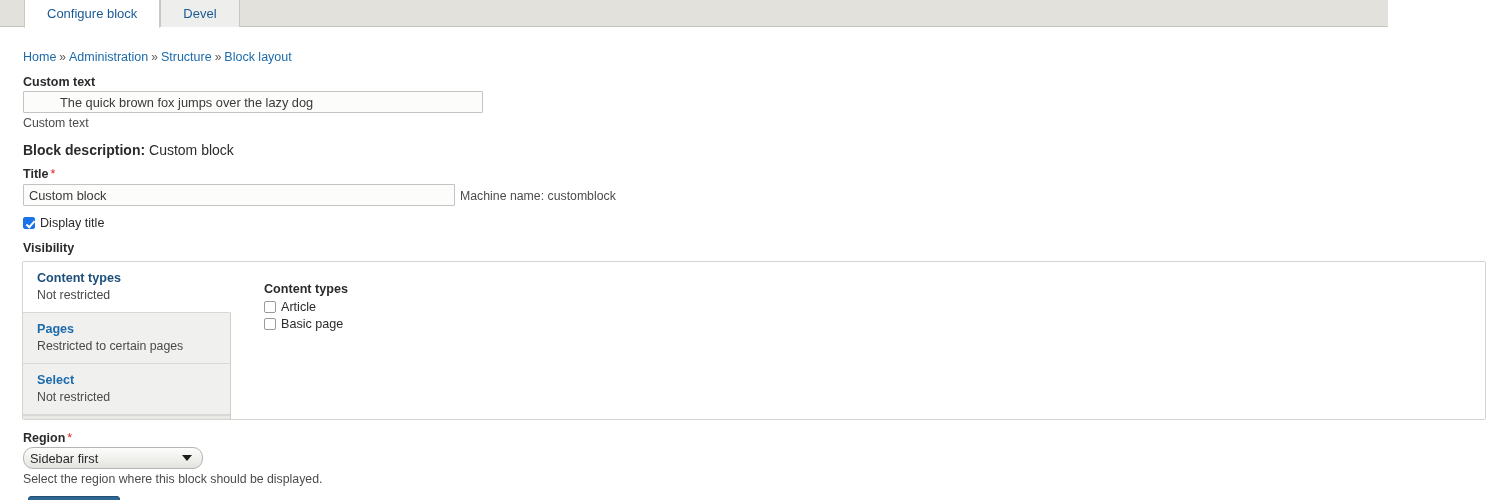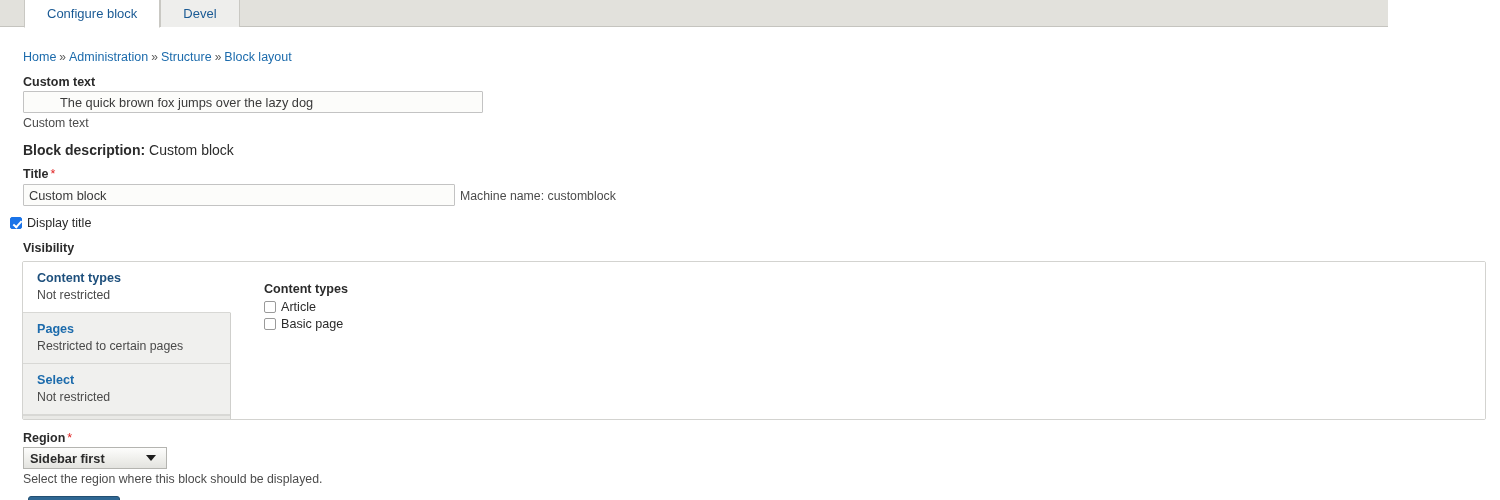--- a/index.html
+++ b/index.html
@@ -205,29 +205,28 @@
     font-size: 12.6px;
     color: #2b2b2b;
     margin-bottom: 4px;
   }
   .vcontent .cbrow { position: static; margin-bottom: 3px; }
 
   
   .selwrap {
     position: absolute;
     left: 23px; top: 447px;
-    width: 144px; height: 22px;
+    width: 180px; height: 22px;
     box-sizing: border-box;
     border: 1px solid #b4b4b0;
-    border-radius: 0;
+    border-radius: 10px;
     background: linear-gradient(to bottom, #fdfdfc 0%, #efefec 55%, #e3e3df 100%);
     cursor: pointer;
     display: flex;
     align-items: center;
-    font-weight: bold;
   }
   .selwrap .seltext {
     font-size: 12.8px;
     color: #2b2b2b;
     padding-left: 6px;
     flex: 1;
     white-space: nowrap;
     overflow: hidden;
   }
   .selwrap .arrow {
@@ -281,21 +280,21 @@
   <span style="font-weight:bold;">Block description:</span>
   <span>Custom block</span>
 </div>
 
 <div class="flabel" style="left:23px; top:167px;">
   <span>Title</span><span class="req">*</span>
 </div>
 <input class="txt" style="left: 23px; top: 184px; width: 432px;" value="Custom block">
 <div class="descr" style="left:460px; top:189px;">Machine name: customblock</div>
 
-<div class="cbrow" style="left:10px; top:216px;">
+<div class="cbrow" style="left:23px; top:216px;">
   <span class="cbox checked"></span>
   <span class="cblabel">Display title</span>
 </div>
 
 <div class="flabel" style="left:23px; top:241px;">Visibility</div>
 
 <div class="vpanel">
   <div class="vmenu">
     <div class="vitem selected">
       <div class="vtitle">Content types</div>

